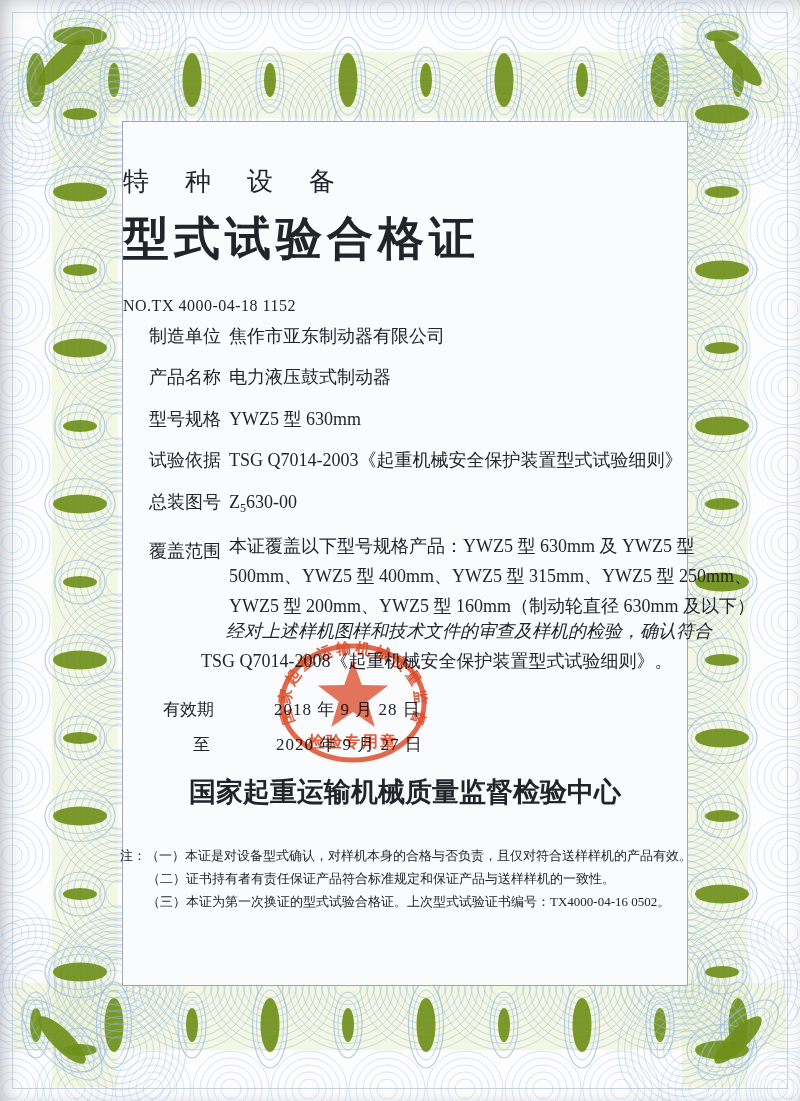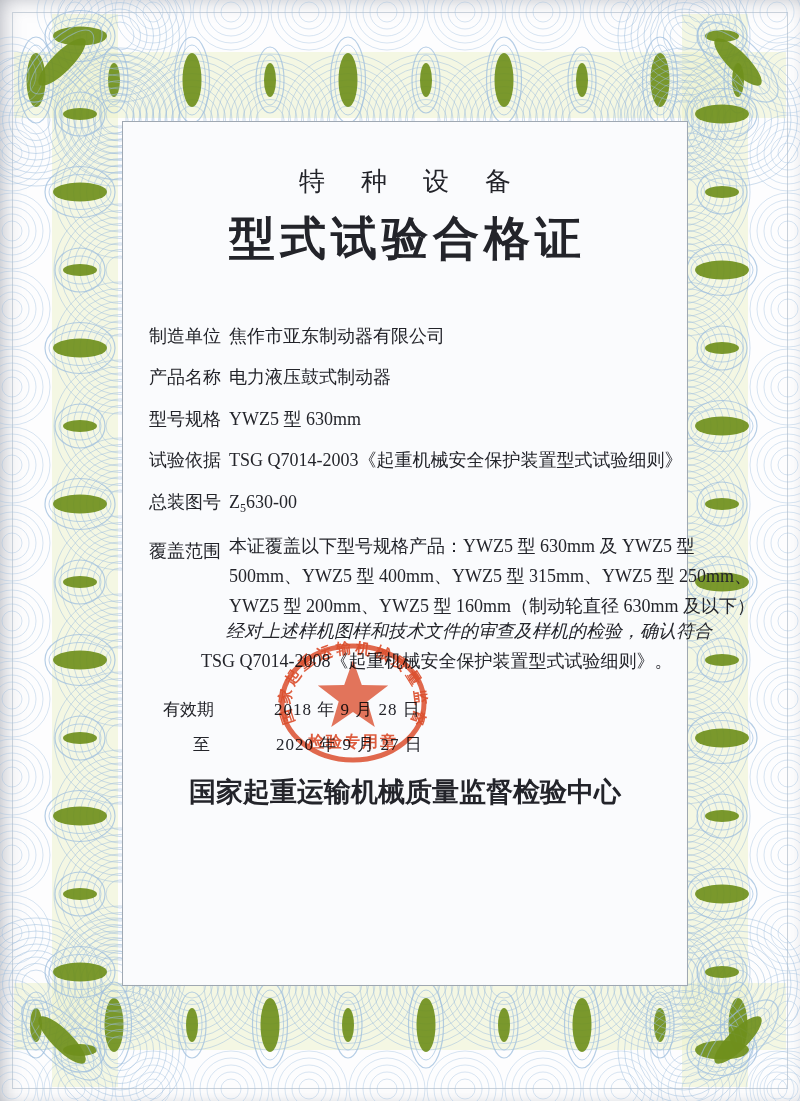--- a/index.html
+++ b/index.html
@@ -15,21 +15,21 @@
     position:absolute;left:122px;top:121px;width:564px;height:863px;
     border:1px solid var(--frame-gray,#9fa8b2);
     background:rgba(250,251,253,.93);
   }
   
   .tx-box{
     position:absolute;left:10px;top:48px;width:106px;height:92px;
     border:1.5px solid #33343a;display:flex;align-items:center;justify-content:center;
   }
   .tx-box span{font-size:30px;font-weight:bold;letter-spacing:2px;}
-  .title-block{position:absolute;left:0;top:45px;width:100%;text-align:center;}
+  .title-block{position:absolute;left:0;top:45px;width:100%;}
   .header-small{font-size:26px;line-height:30px;}
   .header-small span{letter-spacing:36px;margin-right:-36px;}
   .main-title{font-size:46px;font-weight:bold;line-height:52px;margin-top:16px;}
   .main-title span{letter-spacing:5px;margin-right:-5px;}
   .cert-no{font-size:16px;margin-top:32px;letter-spacing:.5px;}
   
   .row{position:absolute;left:26px;font-size:18px;white-space:nowrap;}
   .row .flabel{display:inline-block;width:80px;}
   .row-1{top:202px}.row-2{top:243px}.row-3{top:285px}.row-4{top:326px}.row-5{top:368px}
   .coverage-label{position:absolute;left:26px;top:409px;font-size:18px;margin-top:8px;}
@@ -907,20 +907,21 @@
         </g>
       </g>
   </svg>
 
   <div class="content">
 
 
     <div class="title-block">
       <div class="header-small"><span>特种设备</span></div>
       <div class="main-title"><span>型式试验合格证</span></div>
+      <div class="cert-no">NO.TX 4000-04-18 1152</div>
     </div>
 
     <div class="row row-1">
       <span class="flabel">制造单位</span><span class="fvalue">焦作市亚东制动器有限公司</span>
     </div>
     <div class="row row-2">
       <span class="flabel">产品名称</span><span class="fvalue">电力液压鼓式制动器</span>
     </div>
     <div class="row row-3">
       <span class="flabel">型号规格</span><span class="fvalue">YWZ5 型 630mm</span>
@@ -954,15 +955,20 @@
         <path id="stamp-arc" d="M22.9,83.1 A63,50 0 1 1 137.1,83.1" fill="none"></path>
       </defs>
       <ellipse class="stamp-ring" cx="80" cy="62" rx="71" ry="57"></ellipse>
       <polygon class="stamp-star" points="80,19 71.2,43.9 44.8,44.6 65.7,60.6 58.2,85.9 80,71 101.8,85.9 94.3,60.6 115.2,44.6 88.8,43.9"></polygon>
       <text class="stamp-arc-text"><textPath href="#stamp-arc" startOffset="2" textLength="293" lengthAdjust="spacing">国家起重运输机械质量监督检验中心</textPath></text>
       <text class="stamp-bottom-text" x="80" y="106">检验专用章</text>
     </svg>
 
     <div class="issuer">国家起重运输机械质量监督检验中心</div>
 
+    <div class="notes">
+      <div class="note-first"><span class="note-prefix">注：</span><span>（一）本证是对设备型式确认，对样机本身的合格与否负责，且仅对符合送样样机的产品有效。</span></div>
+      <div>（二）证书持有者有责任保证产品符合标准规定和保证产品与送样样机的一致性。</div>
+      <div>（三）本证为第一次换证的型式试验合格证。上次型式试验证书编号：TX4000-04-16 0502。</div>
+    </div>
 
   </div>
 </div>
 
 </body></html>

